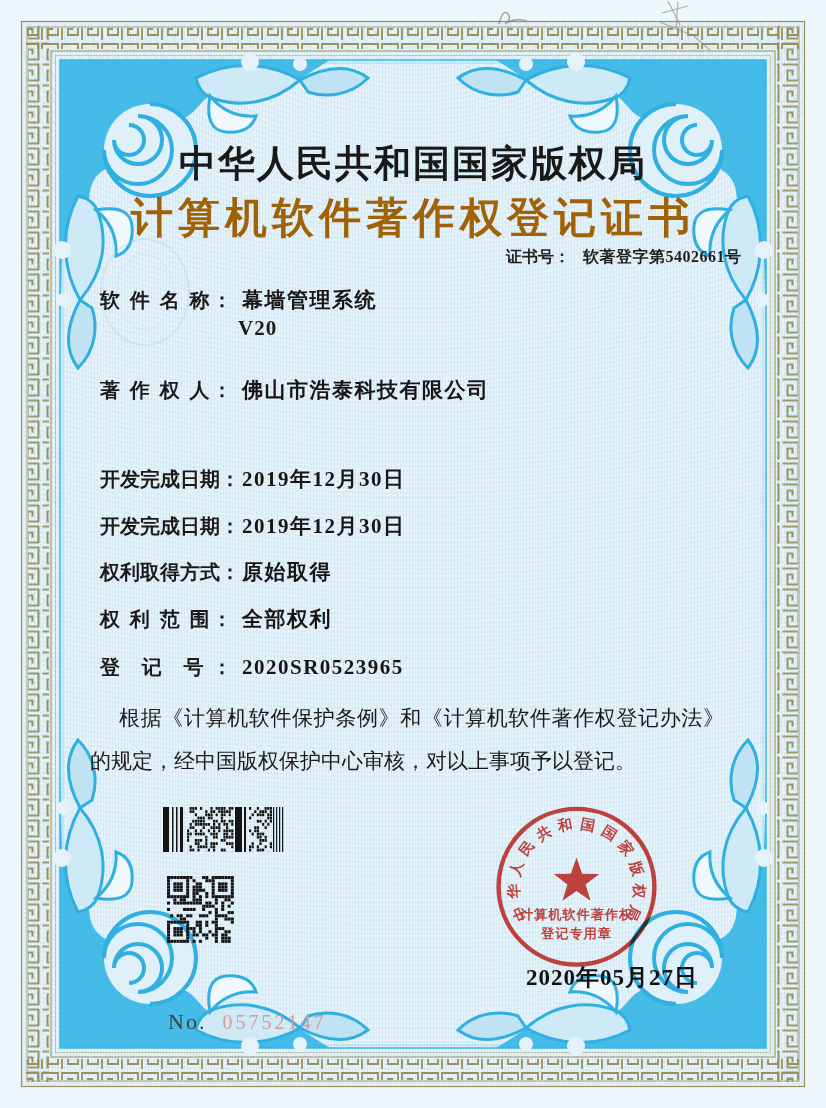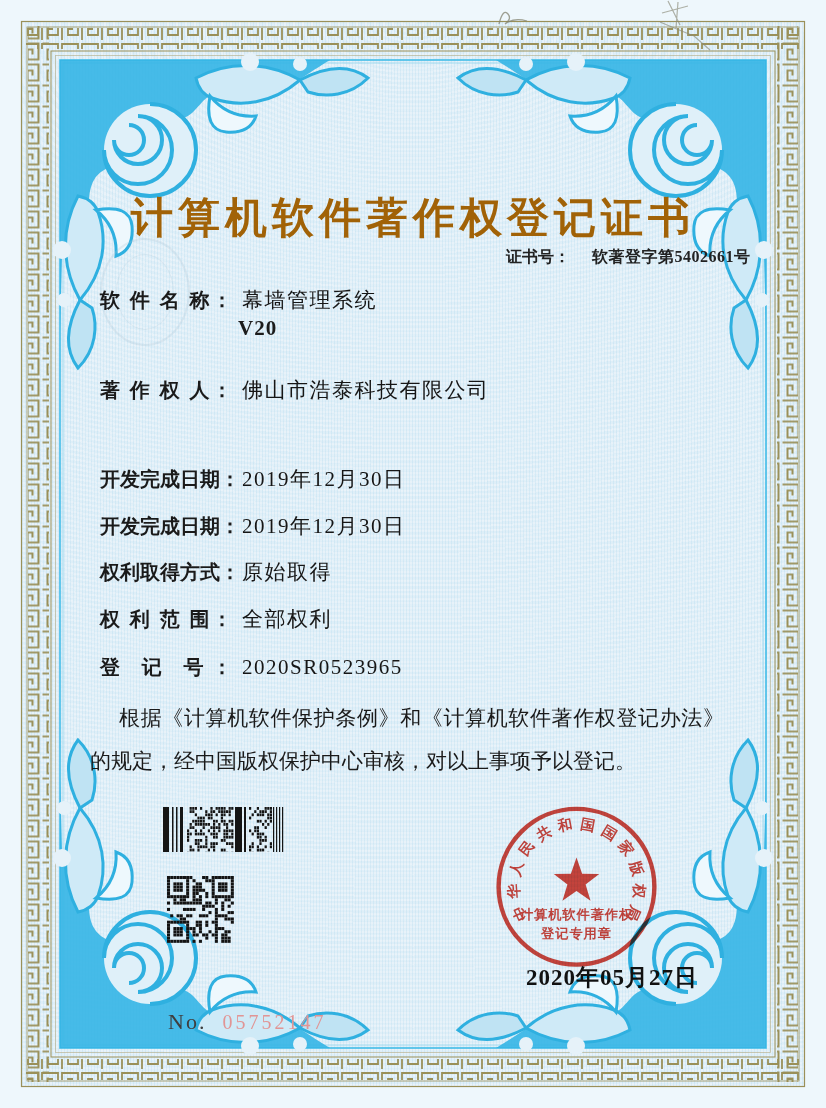--- a/index.html
+++ b/index.html
@@ -9,25 +9,25 @@
       repeating-linear-gradient(90deg, rgba(125,195,230,.15) 0 1px, rgba(255,255,255,0) 1px 3px),
       repeating-linear-gradient(0deg, rgba(255,255,255,.10) 0 2px, rgba(255,255,255,0) 2px 5px),
       repeating-radial-gradient(ellipse 180px 90px at 50% 0%, rgba(255,255,255,.16) 0 4px, rgba(140,205,235,.05) 4px 9px);
   }
   .frame{position:absolute;left:0;top:0;width:826px;height:1108px;pointer-events:none;}
   .authority{position:absolute;top:139px;left:0;width:826px;text-align:center;
     font-size:37px;font-weight:700;letter-spacing:2px;color:#191919;}
   .cert-title{position:absolute;top:190px;left:0;width:826px;text-align:center;
     font-size:42px;font-weight:700;letter-spacing:5px;color:#a16207;}
   .cert-no{position:absolute;top:247px;left:506px;font-size:16px;font-weight:600;color:#222;}
-  .cert-no .val{margin-left:13px;letter-spacing:.5px;font-weight:600;padding-left:9px;}
+  .cert-no .val{margin-left:13px;letter-spacing:.5px;font-weight:600;}
   .frow{position:absolute;left:100px;width:660px;white-space:nowrap;}
   .flabel{display:inline-block;width:132px;font-size:20px;font-weight:600;
     text-align:justify;text-align-last:justify;vertical-align:baseline;color:#1a1a1a;}
-  .fvalue{margin-left:6px;font-size:21px;font-weight:400;letter-spacing:1.5px;color:#161616;}
+  .fvalue{margin-left:6px;font-size:21px;font-weight:700;letter-spacing:1.5px;color:#161616;}
   .fvalue2{position:absolute;left:238px;top:316px;font-size:21px;font-weight:700;letter-spacing:1px;}
   .body-par{position:absolute;left:90px;top:697px;width:634px;margin:0;
     font-size:21px;line-height:43px;text-indent:29px;text-align:justify;font-weight:500;color:#1a1a1a;}
   #barcode{position:absolute;left:163px;top:807px;width:121px;height:45px;}
   #qrcode{position:absolute;left:167px;top:876px;width:67px;height:67px;}
   .serial{position:absolute;left:136px;top:1009px;white-space:nowrap;margin-left:32px;}
   .serial .pfx{font-size:22px;color:#3f3f3f;letter-spacing:2px;}
   .serial .num{margin-left:16px;font-size:20px;color:#e19595;letter-spacing:3px;font-weight:500;}
   #seal{position:absolute;left:486px;top:800px;width:181px;height:177px;opacity:.93;mix-blend-mode:multiply;}
   .issue-date{position:absolute;left:493px;top:962px;font-size:23px;font-weight:600;letter-spacing:1px;color:#111;padding-left:33px;}
@@ -83,20 +83,21 @@
     <use href="#orn" transform="translate(826,1108) scale(-1,-1)"></use>
 
     <g>
       <path d="M499 24 q4 -16 9 -10 q4 5 -3 10 q9 -7 22 -3" stroke="#82826f" stroke-width="1.3" fill="none" opacity=".75"></path>
       <path d="M668 1 l12 24 M662 13 l26 -7 M678 2 l-2 26 M660 22 q14 6 34 14 l16 14" stroke="#8a8a78" stroke-width="1.2" fill="none" opacity=".65"></path>
     </g>
   </svg>
 
   <div class="watermark"></div>
 
+  <div class="authority">中华人民共和国国家版权局</div>
   <div class="cert-title">计算机软件著作权登记证书</div>
 
   <div class="cert-no">
     <span>证书号：</span><span class="val">软著登字第5402661号</span>
   </div>
 
   <div class="frow" style="top:286px">
     <span class="flabel">软 件 名 称：</span>
     <span class="fvalue">幕墙管理系统</span>
   </div>

